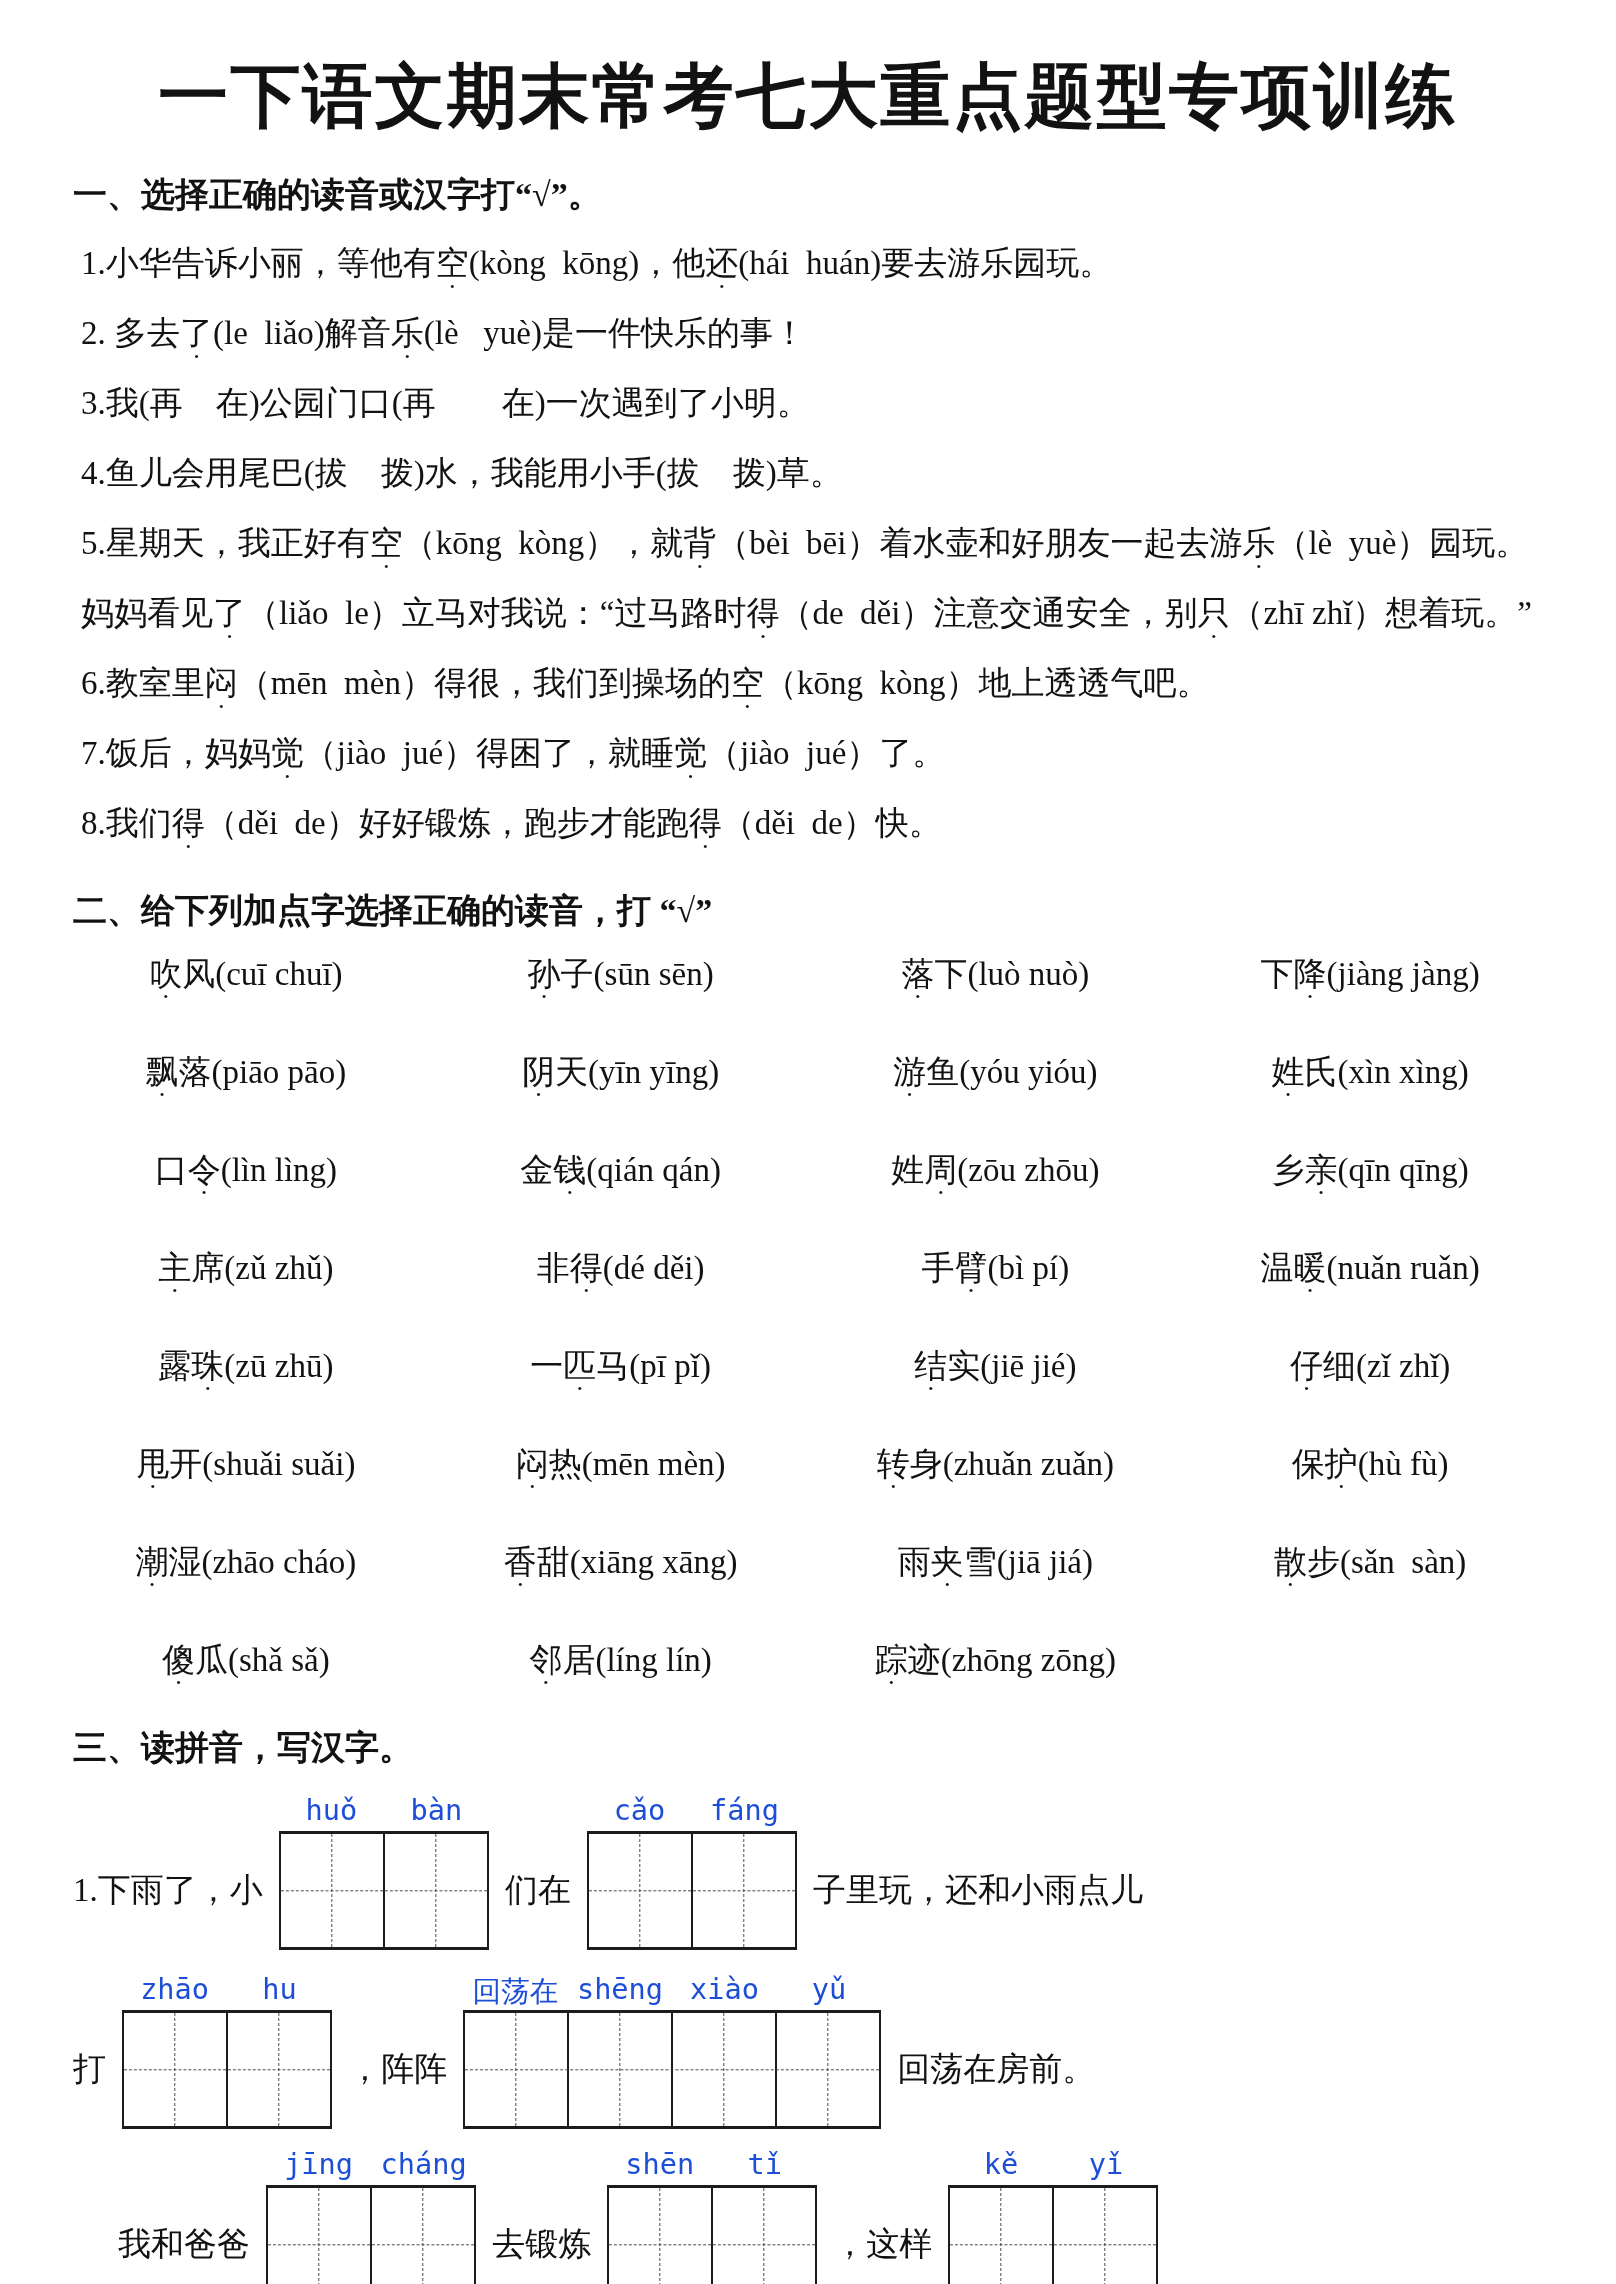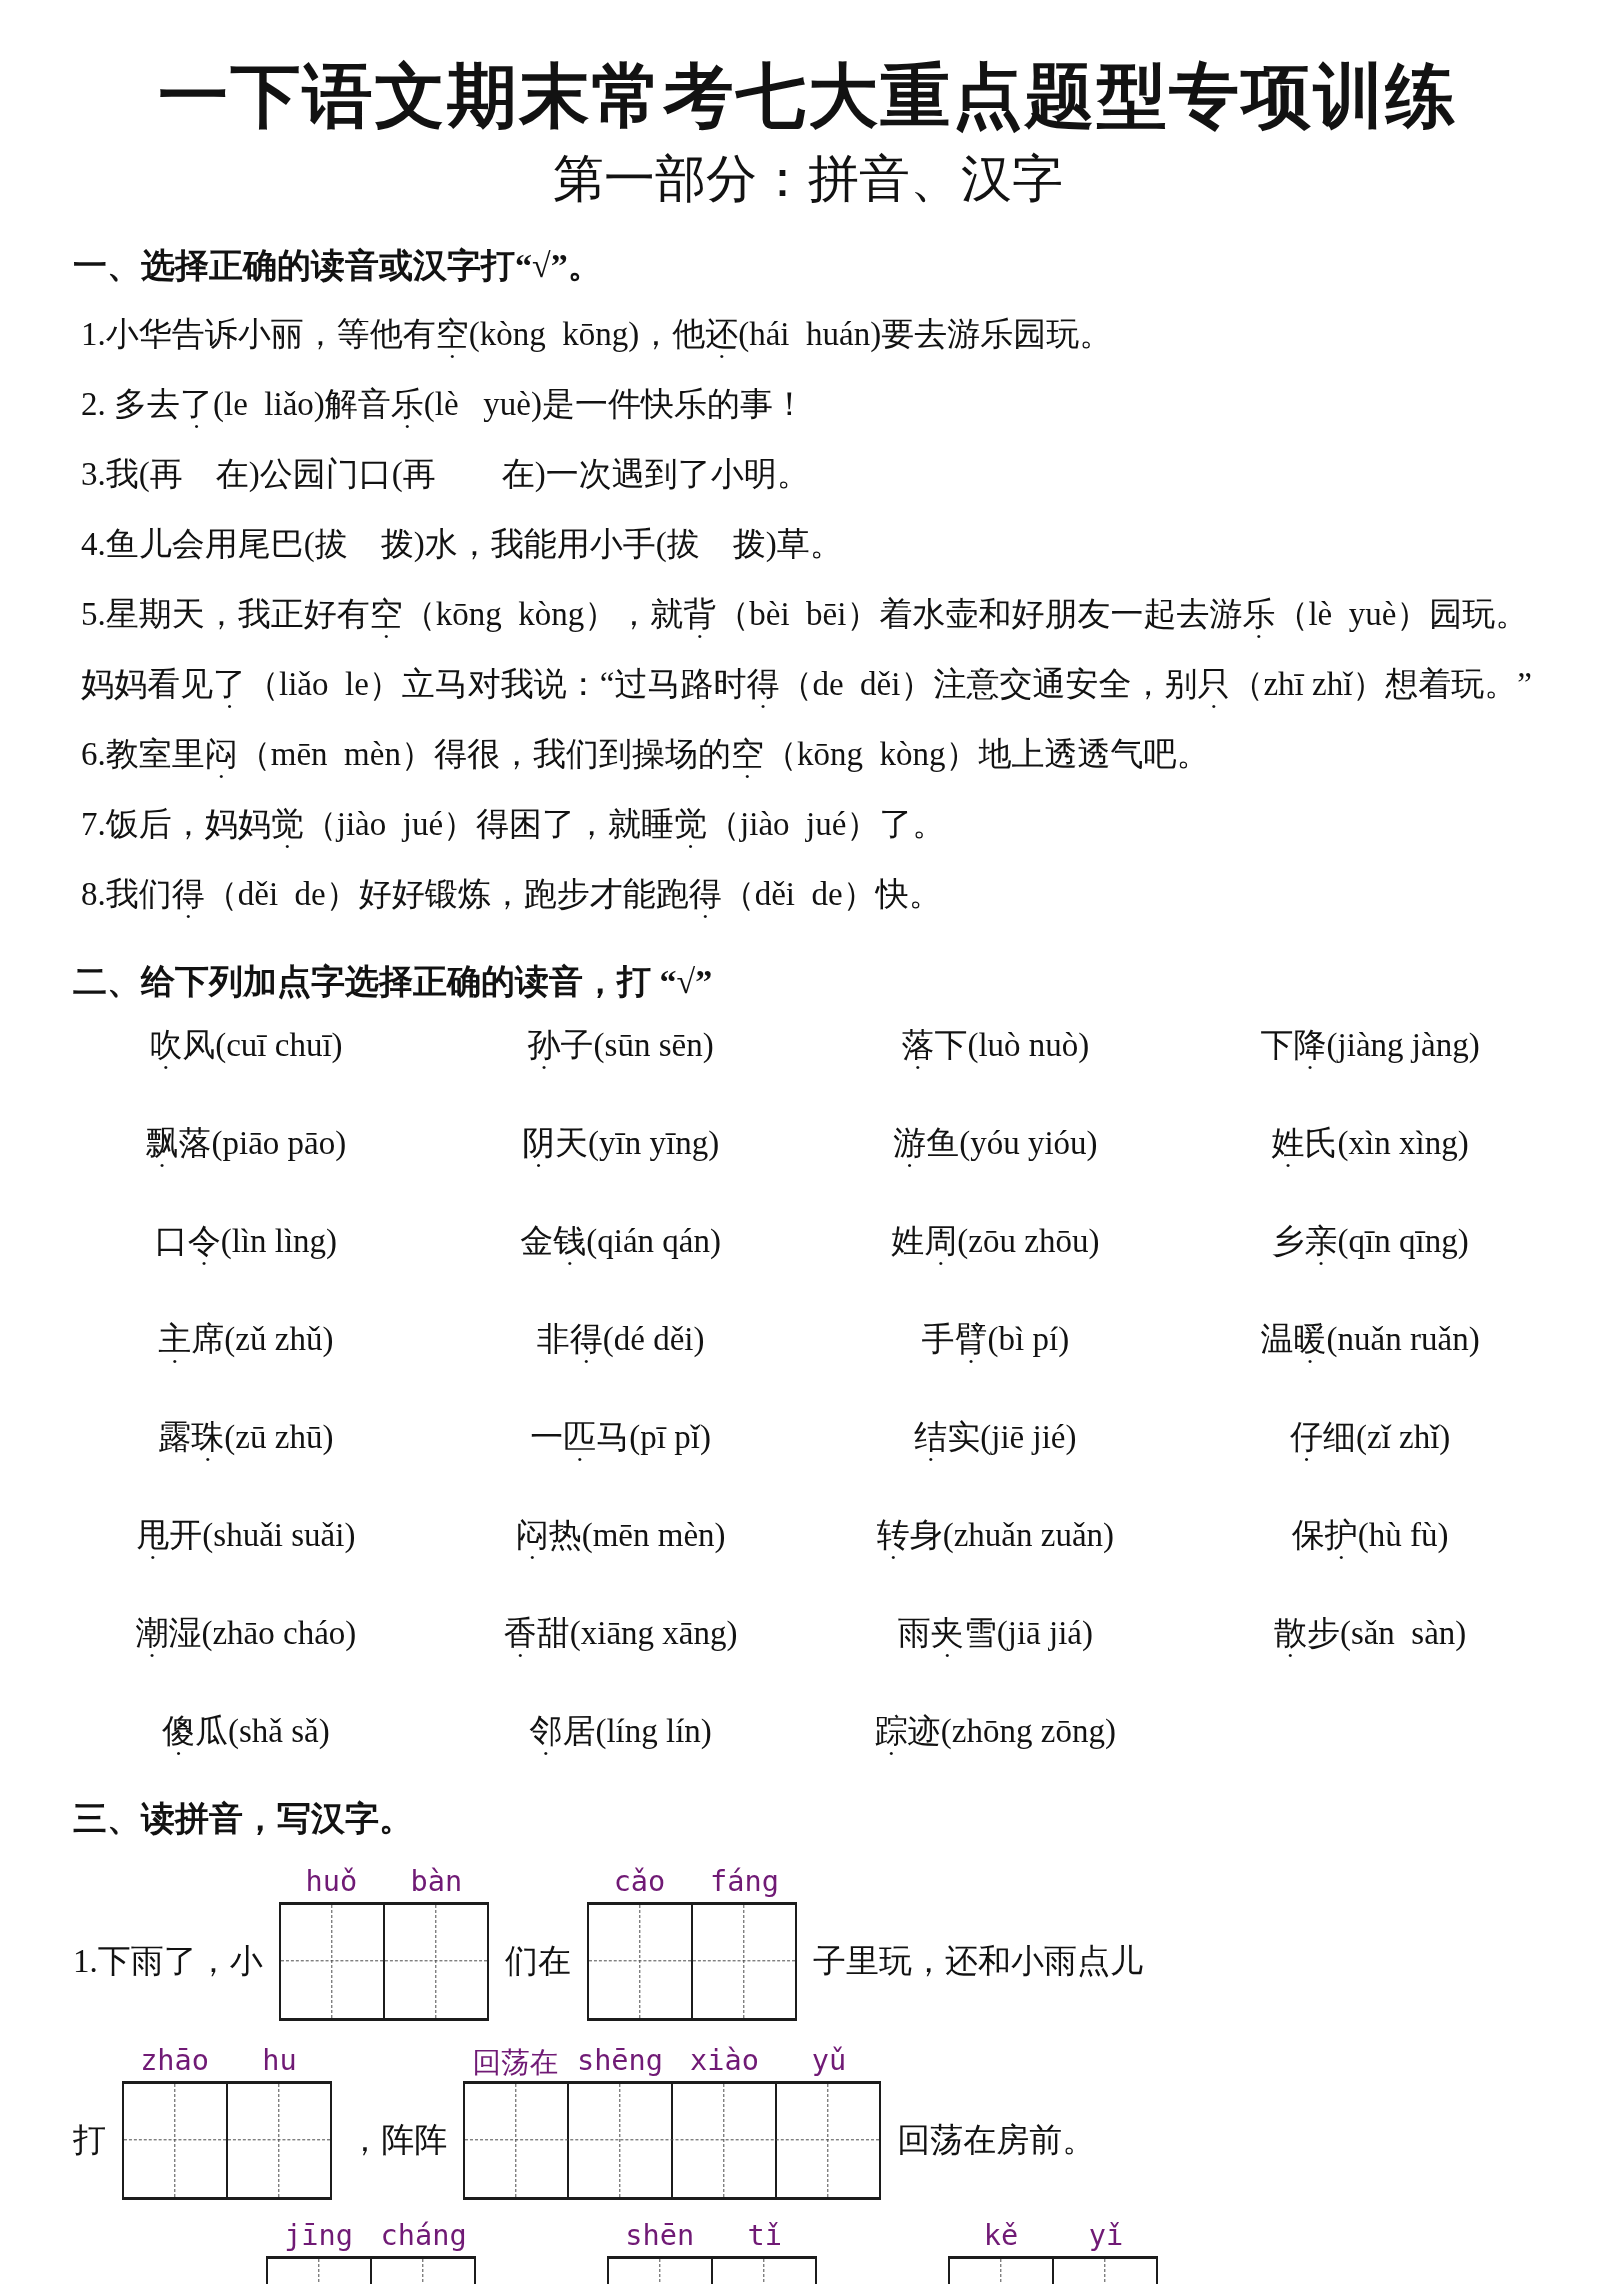--- a/index.html
+++ b/index.html
@@ -45,21 +45,21 @@
   .s3-area{margin-top:4.4px;}
   .s3-row{
     display:flex;align-items:center;gap:11.7px;position:relative;
     margin-top:60px;
   }
   .s3-row.row-c{margin-left:45px;margin-top:56px;}
   .s3-text{font-size:33px;white-space:pre-wrap;}
   .wgroup{position:relative;display:inline-block;margin:0 4.4px;}
   .wlabel{
     position:absolute;top:-38px;left:0;right:0;display:flex;
-    font-family:"DejaVu Sans Mono", monospace;font-size:28.6px;color:#701a75;
+    font-family:"DejaVu Sans Mono", monospace;font-size:28.6px;color:#1d4ed8;
   }
   .wlabel span{flex:1;text-align:center;}
   .wbox{
     display:flex;position:relative;background:#fff;
     border:2.9px solid #1c1c1c;border-top-width:3.7px;border-bottom-width:3.7px;
   }
   .wbox::after{
     content:"";position:absolute;left:0;right:0;top:50%;
     border-top:1.5px dashed #4a4a4a;transform:translateY(-0.7px);
   }
@@ -74,21 +74,20 @@
   }
   .footer{
     text-align:center;font-size:31px;margin-top:42px;
   }
 </style>
 </head>
 <body>
 
 <div class="page">
   <h1 class="title">一下语文期末常考七大重点题型专项训练</h1>
-  <h2 class="subtitle">第一部分：拼音、汉字</h2>
 
   <div class="content">
     <div class="sec-heading">一、选择正确的读音或汉字打“√”。</div>
     <div class="s1-list">
         <div class="s1-item">1.小华告诉小丽，等他有<span class="dot">空</span>(kòng  kōng)，他<span class="dot">还</span>(hái  huán)要去游乐园玩。</div>
         <div class="s1-item">2. 多去<span class="dot">了</span>(le  liǎo)解音<span class="dot">乐</span>(lè   yuè)是一件快乐的事！</div>
         <div class="s1-item">3.我(再　在)公园门口(再　　在)一次遇到了小明。</div>
         <div class="s1-item">4.鱼儿会用尾巴(拔　拨)水，我能用小手(拔　拨)草。</div>
         <div class="s1-item">5.星期天，我正好有<span class="dot">空</span>（kōng  kòng），就<span class="dot">背</span>（bèi  bēi）着水壶和好朋友一起去游<span class="dot">乐</span>（lè  yuè）园玩。妈妈看见<span class="dot">了</span>（liǎo  le）立马对我说：“过马路时<span class="dot">得</span>（de  děi）注意交通安全，别<span class="dot">只</span>（zhī zhǐ）想着玩。”</div>
         <div class="s1-item">6.教室里<span class="dot">闷</span>（mēn  mèn）得很，我们到操场的<span class="dot">空</span>（kōng  kòng）地上透透气吧。</div>

